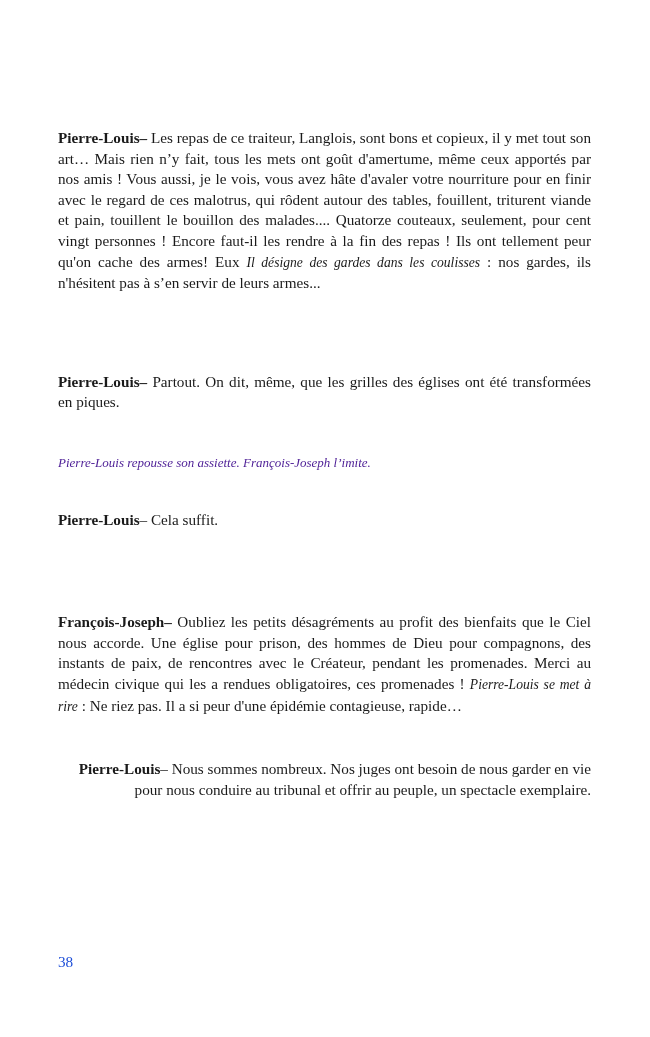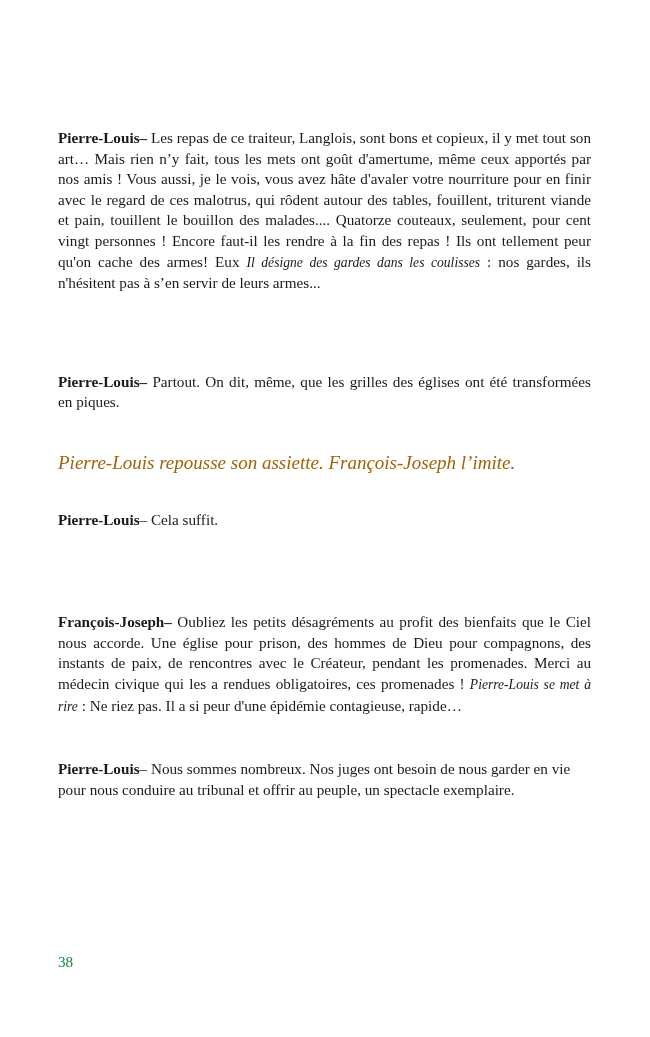--- a/index.html
+++ b/index.html
@@ -32,55 +32,55 @@
   .speech {
     font-size: 15.2px;
     line-height: 20.6px;
     text-align: justify;
     text-justify: inter-word;
     margin: 0;
     color: #1a1a1a;
     hyphens: none;
   }
   .speech.nojustify {
-    text-align: left;
+    text-align: right;
     font-family: Liberation Serif, serif;
   }
   .speaker {
     font-weight: bold;
   }
   .dash-bold {
     font-weight: bold;
   }
   .dash-reg {
     font-weight: normal;
   }
   .stage {
-    font-size: 19px;
+    font-size: 13px;
     line-height: 20.6px;
     font-style: italic;
     text-align: justify;
     margin: 0;
-    color: #a16207;
+    color: #4c1d95;
   }
   .inline-stage {
     font-style: italic;
     font-size: 13.6px;
   }
   .gap-lg { height: 40px; }
   .gap-md { height: 38px; }
   .gap-xl { height: 42px; }
   .gap-sm { height: 36px; }
   .folio {
     position: absolute;
     left: 58px;
     top: 952px;
     font-size: 15.2px;
     line-height: 20px;
-    color: #15803d;
+    color: #1d4ed8;
   }
 </style>
 </head>
 <body>
 
 <div class="page">
 
   <div class="textblock">
 
     <p class="speech">

